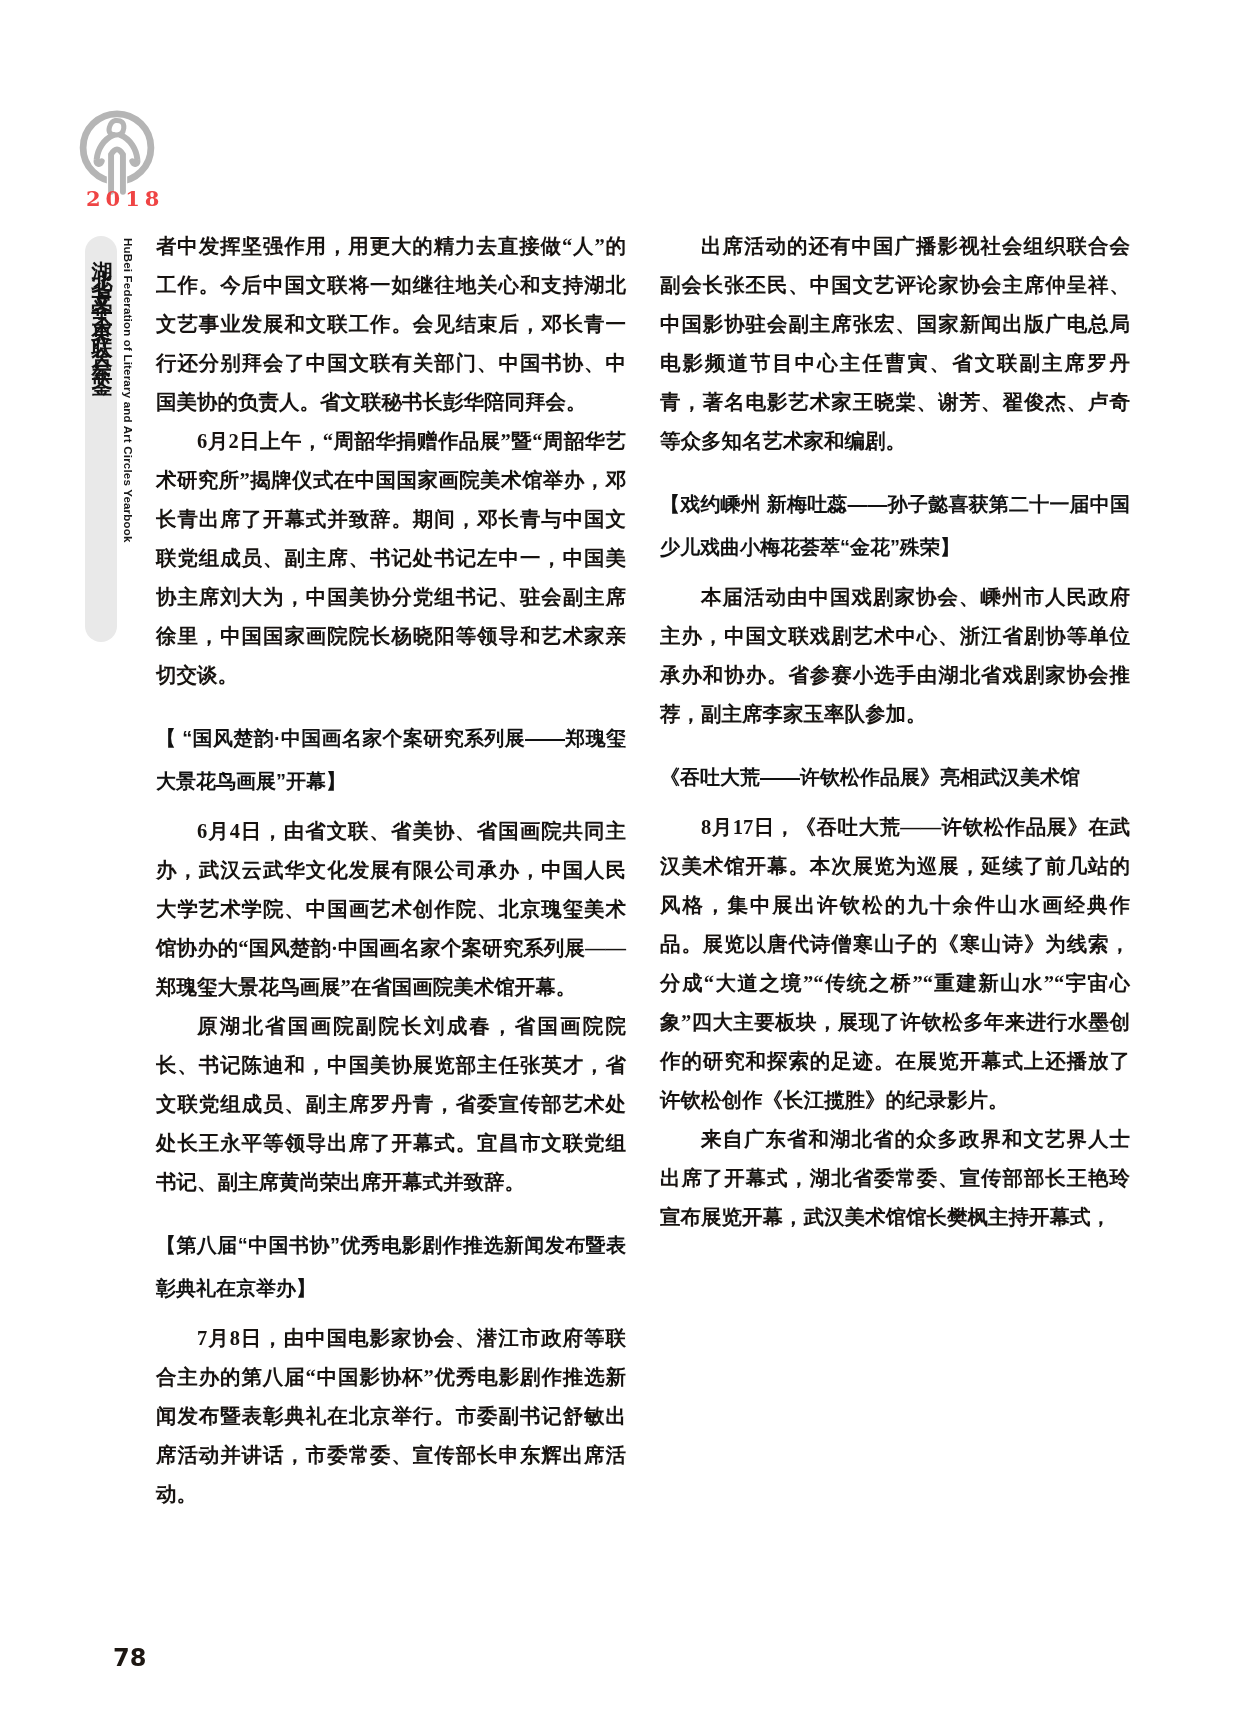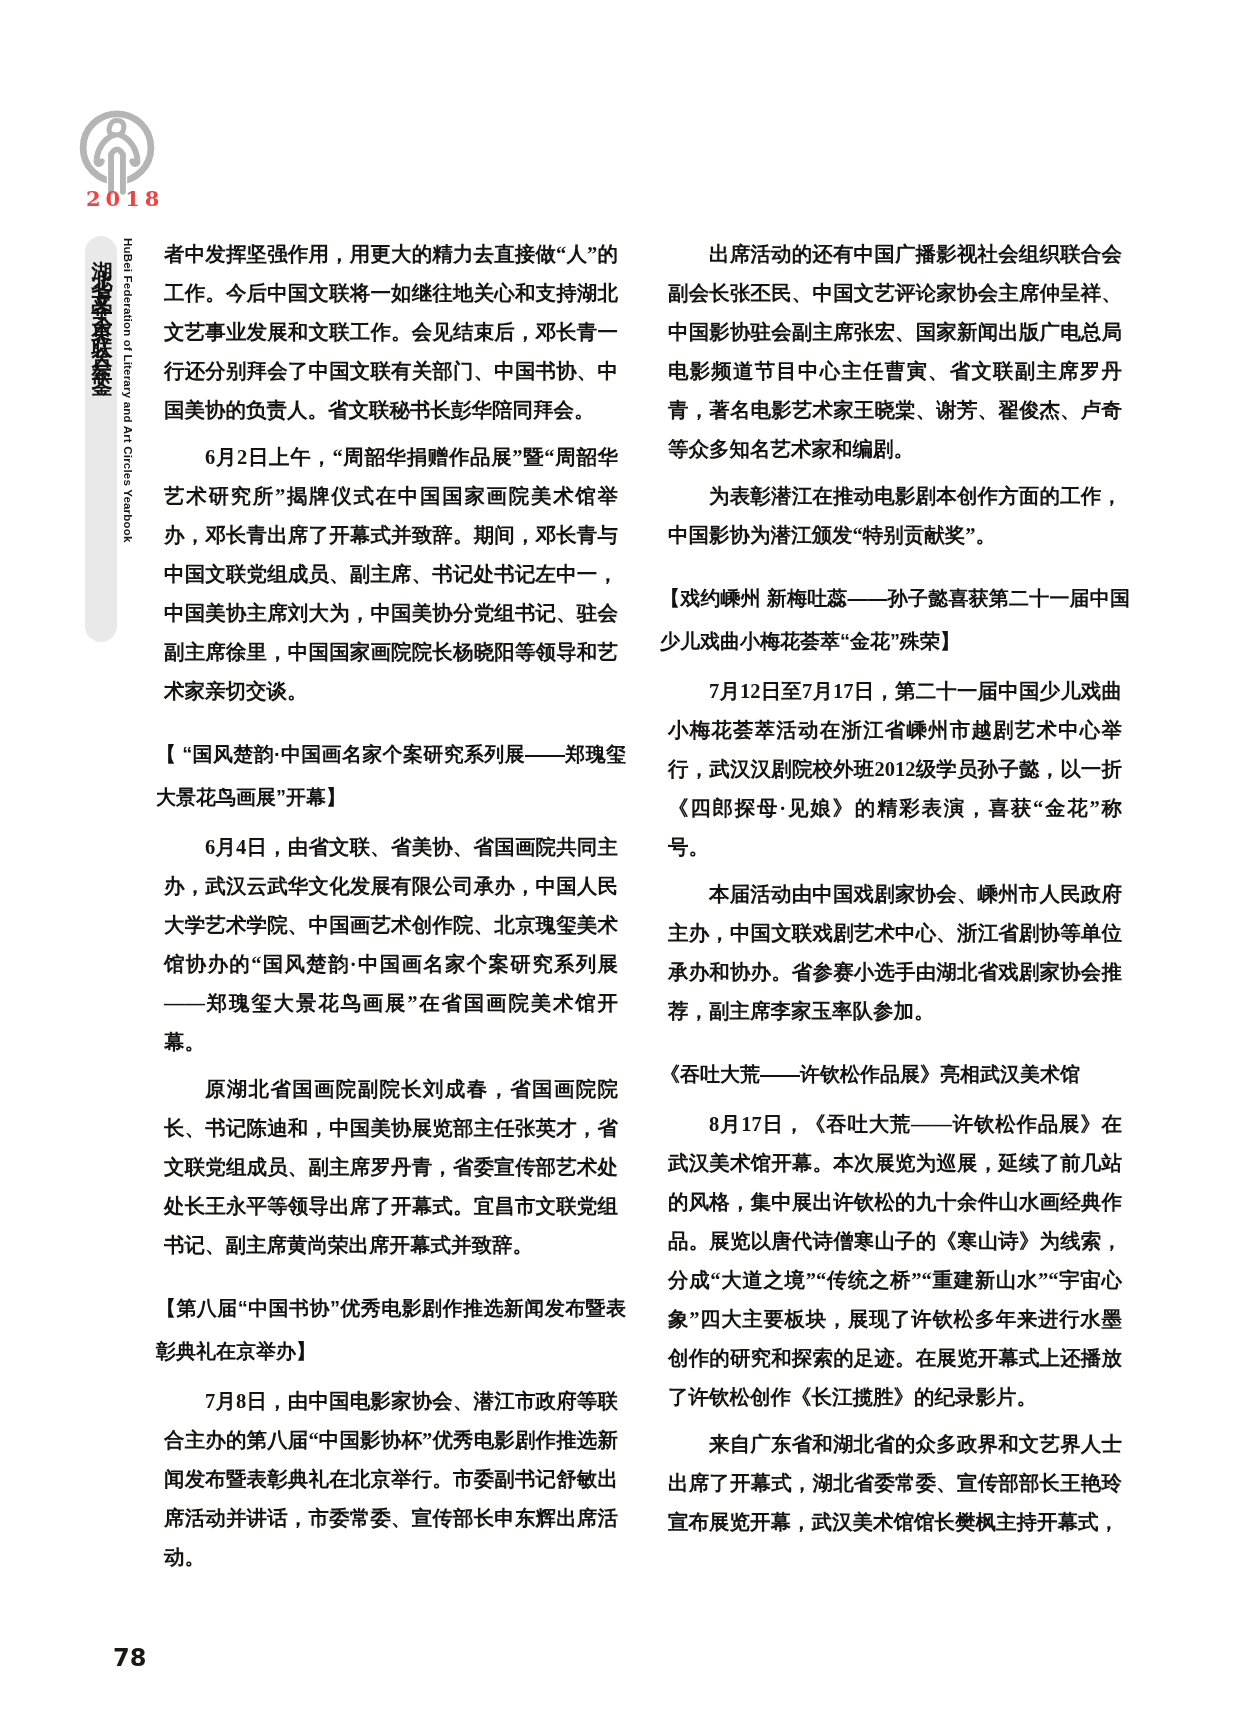--- a/index.html
+++ b/index.html
@@ -65,21 +65,21 @@
 
   
   .column {
     position: absolute;
     top: 227px;
   }
   .column-left  { left: 156px; width: 470px; }
   .column-right { left: 660px; width: 470px; }
 
   .body-par {
-    margin: 8px;
+    margin: 0;
     font-size: 20.5px;
     line-height: 39px;
     font-weight: 600;
     text-align: justify;
     color: #171310;
   }
   .body-par.ind { text-indent: 2em; }
 
   .section-heading {
     margin: 22px 0 9px 0;
@@ -130,22 +130,20 @@
   <p class="body-par ind">6月2日上午，“周韶华捐赠作品展”暨“周韶华艺术研究所”揭牌仪式在中国国家画院美术馆举办，邓长青出席了开幕式并致辞。期间，邓长青与中国文联党组成员、副主席、书记处书记左中一，中国美协主席刘大为，中国美协分党组书记、驻会副主席徐里，中国国家画院院长杨晓阳等领导和艺术家亲切交谈。</p>
   <h2 class="section-heading">【 “国风楚韵·中国画名家个案研究系列展——郑瑰玺大景花鸟画展”开幕】</h2>
   <p class="body-par ind">6月4日，由省文联、省美协、省国画院共同主办，武汉云武华文化发展有限公司承办，中国人民大学艺术学院、中国画艺术创作院、北京瑰玺美术馆协办的“国风楚韵·中国画名家个案研究系列展——郑瑰玺大景花鸟画展”在省国画院美术馆开幕。</p>
   <p class="body-par ind">原湖北省国画院副院长刘成春，省国画院院长、书记陈迪和，中国美协展览部主任张英才，省文联党组成员、副主席罗丹青，省委宣传部艺术处处长王永平等领导出席了开幕式。宜昌市文联党组书记、副主席黄尚荣出席开幕式并致辞。</p>
   <h2 class="section-heading">【第八届“中国书协”优秀电影剧作推选新闻发布暨表彰典礼在京举办】</h2>
   <p class="body-par ind">7月8日，由中国电影家协会、潜江市政府等联合主办的第八届“中国影协杯”优秀电影剧作推选新闻发布暨表彰典礼在北京举行。市委副书记舒敏出席活动并讲话，市委常委、宣传部长申东辉出席活动。</p>
 </div>
 
 <div class="column column-right">
   <p class="body-par ind">出席活动的还有中国广播影视社会组织联合会副会长张丕民、中国文艺评论家协会主席仲呈祥、中国影协驻会副主席张宏、国家新闻出版广电总局电影频道节目中心主任曹寅、省文联副主席罗丹青，著名电影艺术家王晓棠、谢芳、翟俊杰、卢奇等众多知名艺术家和编剧。</p>
-  <p class="body-par ind">为表彰潜江在推动电影剧本创作方面的工作，中国影协为潜江颁发“特别贡献奖”。</p>
   <h2 class="section-heading">【戏约嵊州 新梅吐蕊——孙子懿喜获第二十一届中国少儿戏曲小梅花荟萃“金花”殊荣】</h2>
-  <p class="body-par ind">7月12日至7月17日，第二十一届中国少儿戏曲小梅花荟萃活动在浙江省嵊州市越剧艺术中心举行，武汉汉剧院校外班2012级学员孙子懿，以一折《四郎探母·见娘》的精彩表演，喜获“金花”称号。</p>
   <p class="body-par ind">本届活动由中国戏剧家协会、嵊州市人民政府主办，中国文联戏剧艺术中心、浙江省剧协等单位承办和协办。省参赛小选手由湖北省戏剧家协会推荐，副主席李家玉率队参加。</p>
   <h2 class="section-heading">《吞吐大荒——许钦松作品展》亮相武汉美术馆</h2>
   <p class="body-par ind">8月17日，《吞吐大荒——许钦松作品展》在武汉美术馆开幕。本次展览为巡展，延续了前几站的风格，集中展出许钦松的九十余件山水画经典作品。展览以唐代诗僧寒山子的《寒山诗》为线索，分成“大道之境”“传统之桥”“重建新山水”“宇宙心象”四大主要板块，展现了许钦松多年来进行水墨创作的研究和探索的足迹。在展览开幕式上还播放了许钦松创作《长江揽胜》的纪录影片。</p>
   <p class="body-par ind">来自广东省和湖北省的众多政界和文艺界人士出席了开幕式，湖北省委常委、宣传部部长王艳玲宣布展览开幕，武汉美术馆馆长樊枫主持开幕式，</p>
 </div>
 
 <div class="page-number">78</div>
 
 </body></html>

